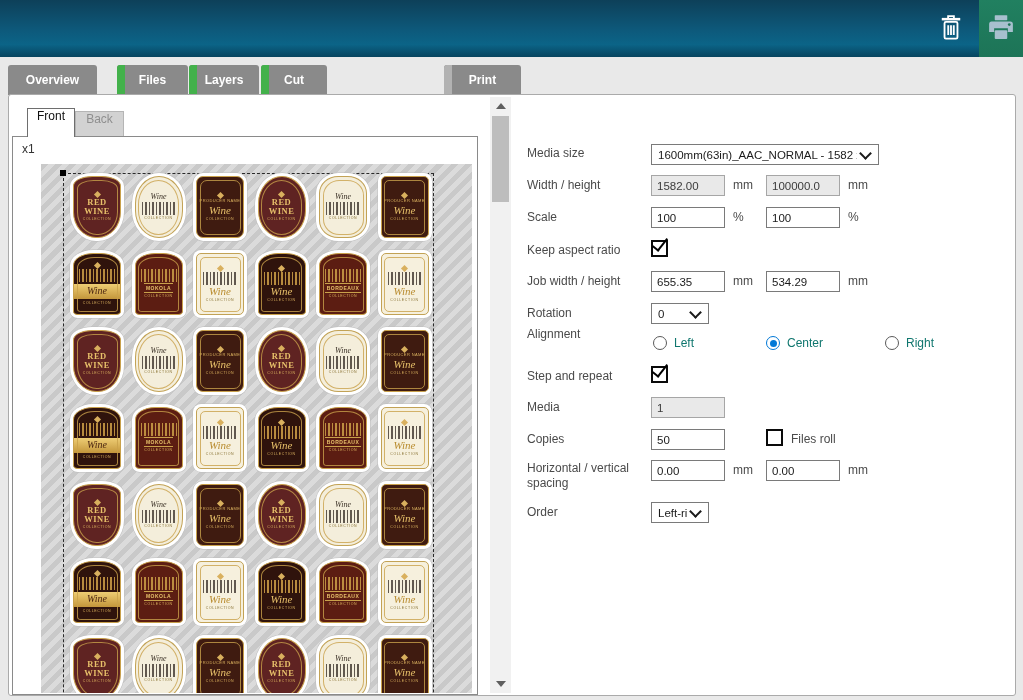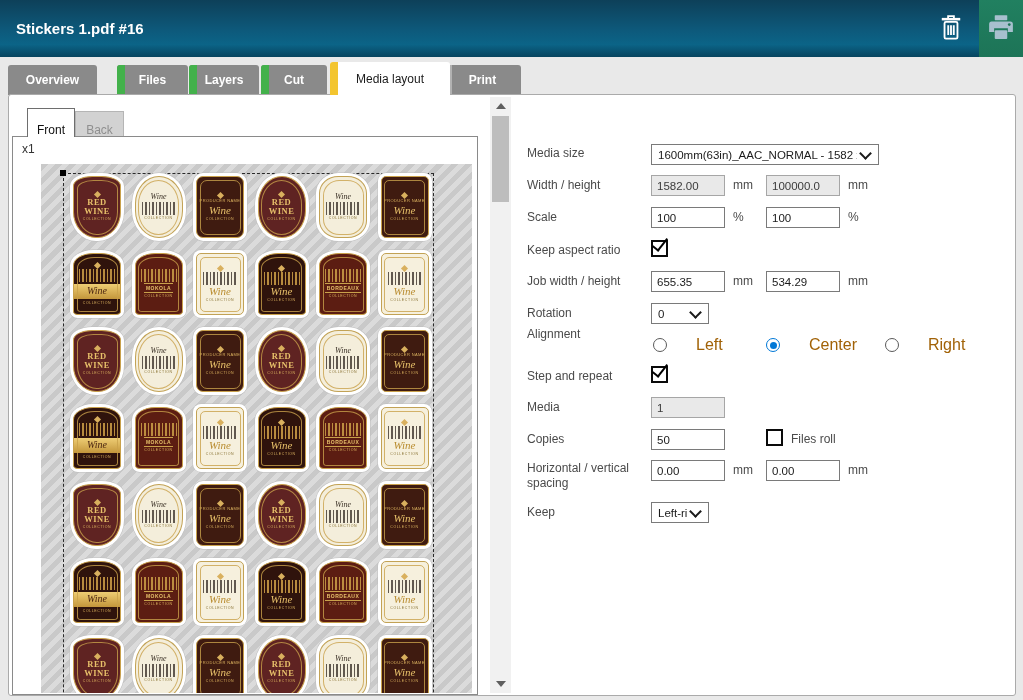--- a/index.html
+++ b/index.html
@@ -32,21 +32,21 @@
 
   .top-btn{position:absolute;top:62px;height:26px;font-size:12px;display:flex;align-items:center;justify-content:center;gap:6px;box-sizing:border-box;}
   .btn-recipe{left:760px;width:124px;background:#efefef;border:1px solid #d2d2d2;color:#9b9b9b;cursor:default;}
   .btn-sampling{left:893px;width:123px;background:#fdfdfd;border:1px solid #8f8f8f;color:#1a1a1a;cursor:pointer;}
 
   
   .panel{position:absolute;left:8px;top:94px;width:1008px;height:602px;background:#fff;
     border:1px solid #aaa;border-radius:3px;box-sizing:border-box;}
 
   
-  .fb-tab{position:absolute;font-size:12px;display:flex;align-items:flex-end;justify-content:center;box-sizing:border-box;cursor:pointer;}
+  .fb-tab{position:absolute;font-size:12px;display:flex;align-items:flex-start;justify-content:center;box-sizing:border-box;cursor:pointer;}
   .fb-front{left:18px;top:13px;width:48px;height:29px;background:#fff;border:1px solid #6e6e6e;border-bottom:none;color:#111;z-index:2;}
   .fb-back{left:66px;top:16px;width:49px;height:26px;background:#d2d2d2;border:1px solid #b5b5b5;border-bottom:none;color:#8f8f8f;}
 
   
   .preview{position:absolute;left:3px;top:41px;width:466px;height:559px;background:#fff;border:1px solid #8a8a8a;box-sizing:border-box;}
   .scale-label{position:absolute;left:9px;top:5px;font-size:12px;color:#333;}
   .hatch{position:absolute;left:28px;top:27px;width:431px;height:529px;overflow:hidden;
     background:repeating-linear-gradient(135deg,#c9c9c9 0 5px,#dbdbdb 5px 10px);}
   .marquee{position:absolute;left:22px;top:9px;width:371px;height:760px;border:1px dashed #2a2a2a;box-sizing:border-box;}
   .marquee-handle{position:absolute;left:19px;top:6px;width:6px;height:6px;background:#000;}
@@ -100,34 +100,33 @@
   .select{height:21px;border:1px solid #7a7a7a;background:#fff;display:flex;align-items:center;box-sizing:border-box;cursor:pointer;}
   .select .val{flex:1;overflow:hidden;white-space:nowrap;padding-left:6px;}
   .chev{flex:none;width:7px;height:7px;border-right:2px solid #1a1a1a;border-bottom:2px solid #1a1a1a;transform:rotate(45deg);margin:-3px 8px 0 4px;}
   .checkbox{position:absolute;width:17px;height:17px;border:2px solid #0a0a0a;background:#fff;box-sizing:border-box;cursor:pointer;}
   .checkbox.checked::after{content:"";position:absolute;left:3px;top:-7px;width:6px;height:14px;
     border-right:2.5px solid #000;border-bottom:2.5px solid #000;transform:rotate(38deg);}
   .radio-row{position:absolute;display:flex;align-items:center;gap:7px;cursor:pointer;}
   .radio{width:14px;height:14px;border:1px solid #5a5a5a;border-radius:50%;background:#fff;position:relative;box-sizing:border-box;flex:none;}
   .radio.sel{border:1px solid #0078d7;}
   .radio.sel::after{content:"";position:absolute;inset:2.5px;border-radius:50%;background:#0078d7;}
-  .radio-label{font-size:16px;color:#a16207;margin-left:22px;}
+  .radio-label{font-size:12px;color:#0f766e;}
   .cb-label{position:absolute;font-size:12px;color:#4a4a4a;}
 
   .confirm-wrap{position:absolute;left:510px;top:434px;width:141px;height:42px;border:4px solid #e40b12;box-sizing:border-box;display:flex;align-items:center;justify-content:center;background:#fff;}
   .confirm-btn{width:119px;height:27px;background:#e1e1e1;border:1px solid #767676;font-size:12px;color:#111;
     display:flex;align-items:center;justify-content:center;cursor:pointer;font-family:"Liberation Sans",sans-serif;}
 </style>
 </head>
 <body>
 
 <div id="app">
 
   <div class="header">
-    <div class="title">Stickers 1.pdf #16</div>
     <div class="icon-btn trash-btn">
       <span>
         <svg width="28" height="30" viewBox="0 0 24 26" fill="none" stroke="#fff" stroke-width="1.6">
           <path d="M4 6.2h16" stroke-width="2.2"></path>
           <path d="M9.5 6V3.6h5V6"></path>
           <rect x="6.4" y="8.6" width="11.2" height="14.5" rx="1.2"></rect>
           <path d="M9.6 11.5v8.5M12 11.5v8.5M14.4 11.5v8.5"></path>
         </svg>
       </span>
     </div>
@@ -152,24 +151,20 @@
         <span>Files</span>
       </div>
     <div class="tab tab-layers">
         <span class="ind ind-green"></span>
         <span>Layers</span>
       </div>
     <div class="tab tab-cut">
         <span class="ind ind-green"></span>
         <span>Cut</span>
       </div>
-    <div class="tab tab-media active">
-        <span class="ind ind-yellow"></span>
-        <span>Media layout</span>
-      </div>
     <div class="tab tab-print">
         <span class="ind ind-gray"></span>
         <span>Print</span>
       </div>
 
     <div class="top-btn btn-recipe">
       <span>
         <svg width="13" height="13" viewBox="0 0 24 24" fill="none" stroke="#9b9b9b" stroke-width="2.6">
           <path d="M12 3v11M7.5 10.5L12 15l4.5-4.5"></path>
             <path d="M4.5 19.5h15" stroke-width="3.2"></path>
@@ -504,21 +499,21 @@
     <input class="ctl tbox" style="left: 642px; top: 334px;" value="50">
     <div class="checkbox" style="left:757px;top:334px"></div>
     <span class="cb-label" style="left:782px;top:337px">Files roll</span>
 
     <div class="form-label" style="top:366px">Horizontal / vertical spacing</div>
     <input class="ctl tbox" style="left: 642px; top: 365px;" value="0.00">
     <span class="unit" style="left:724px;top:368px">mm</span>
     <input class="ctl tbox" style="left: 757px; top: 365px;" value="0.00">
     <span class="unit" style="left:839px;top:368px">mm</span>
 
-    <div class="form-label" style="top:410px">Keep</div>
+    <div class="form-label" style="top:410px">Order</div>
     <div class="ctl select" style="left:642px;top:407px;width:58px">
       <span class="val">Left-right</span>
       <span class="chev"></span>
     </div>
 
 
   </div>
 </div>
 
 </body></html>

